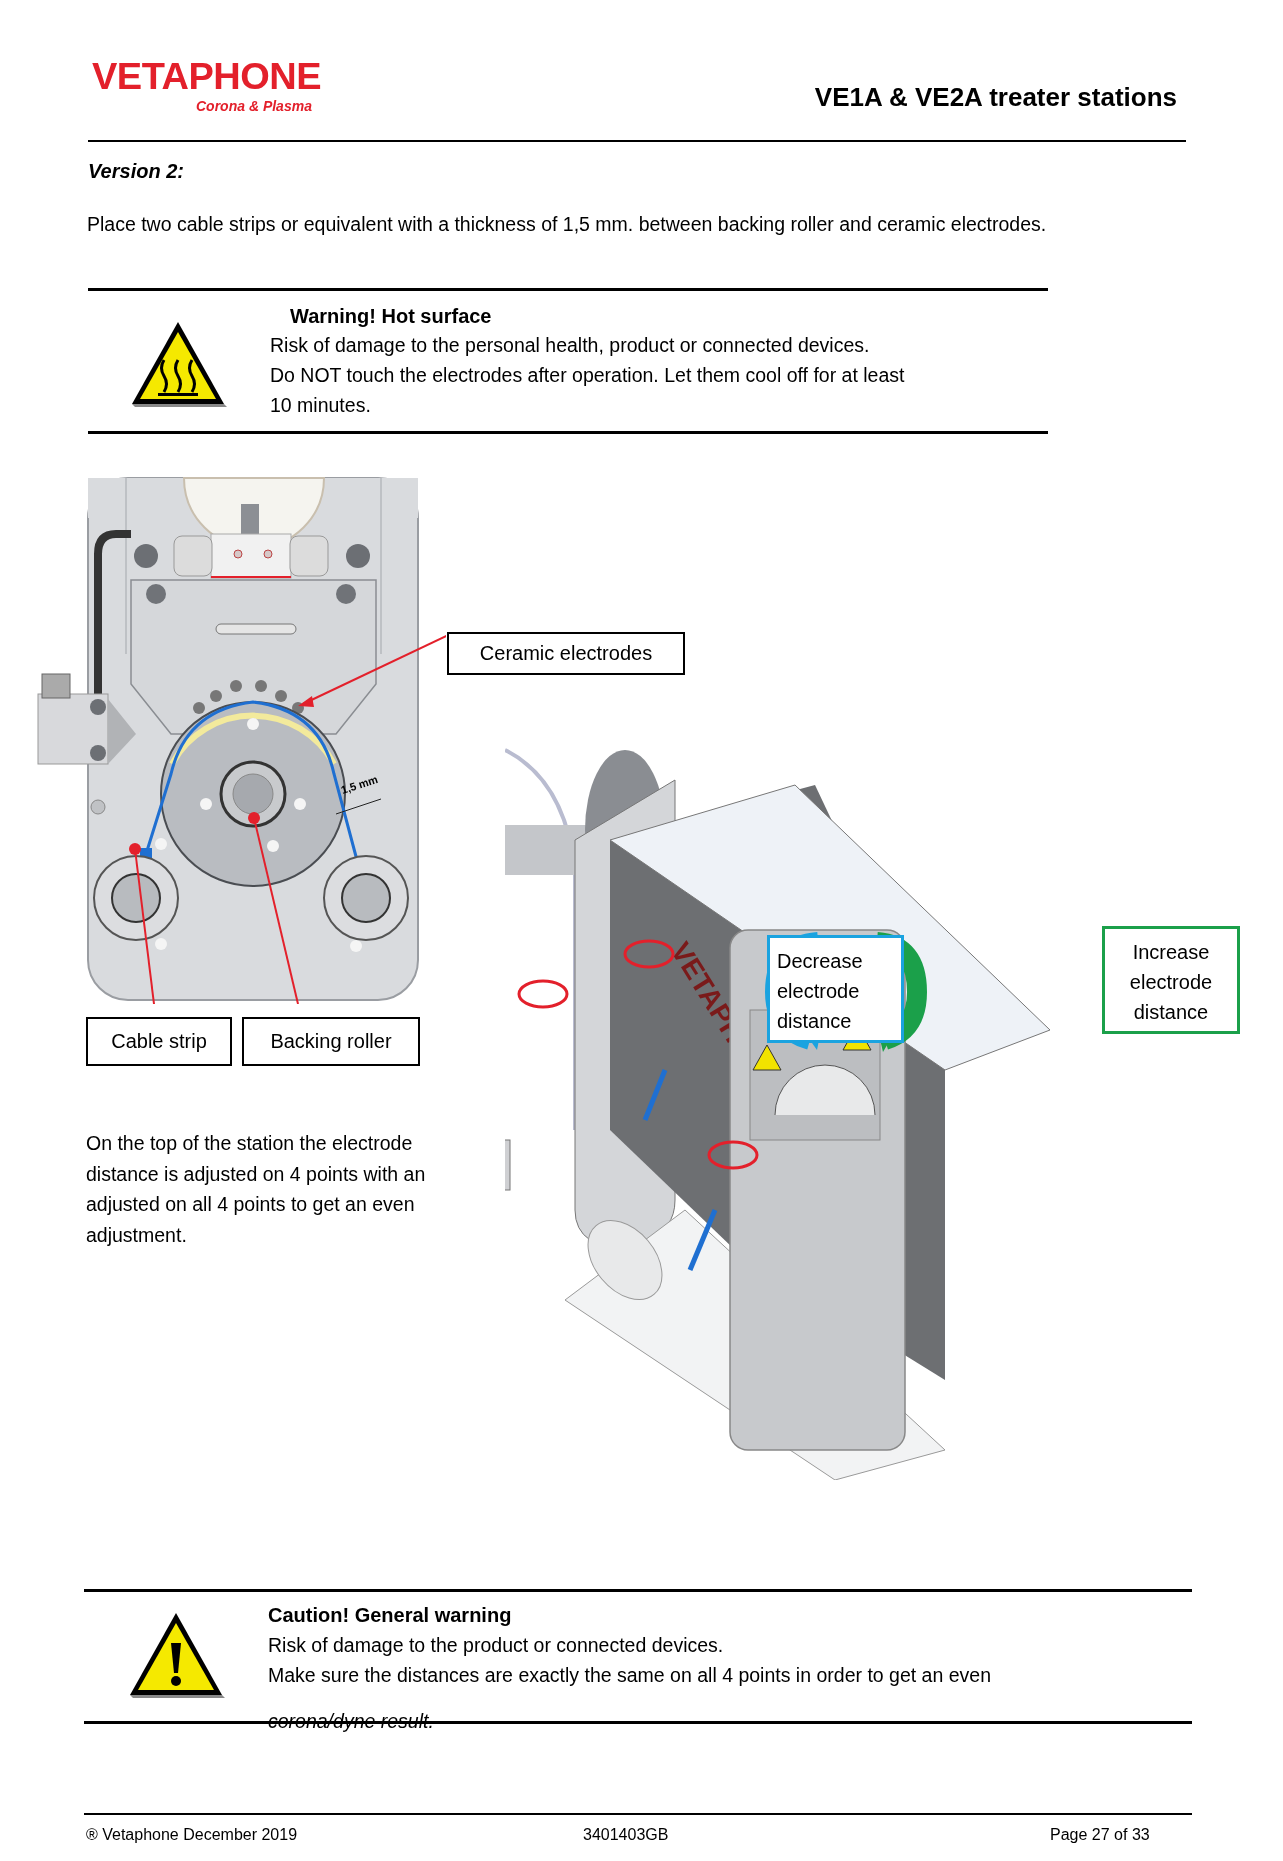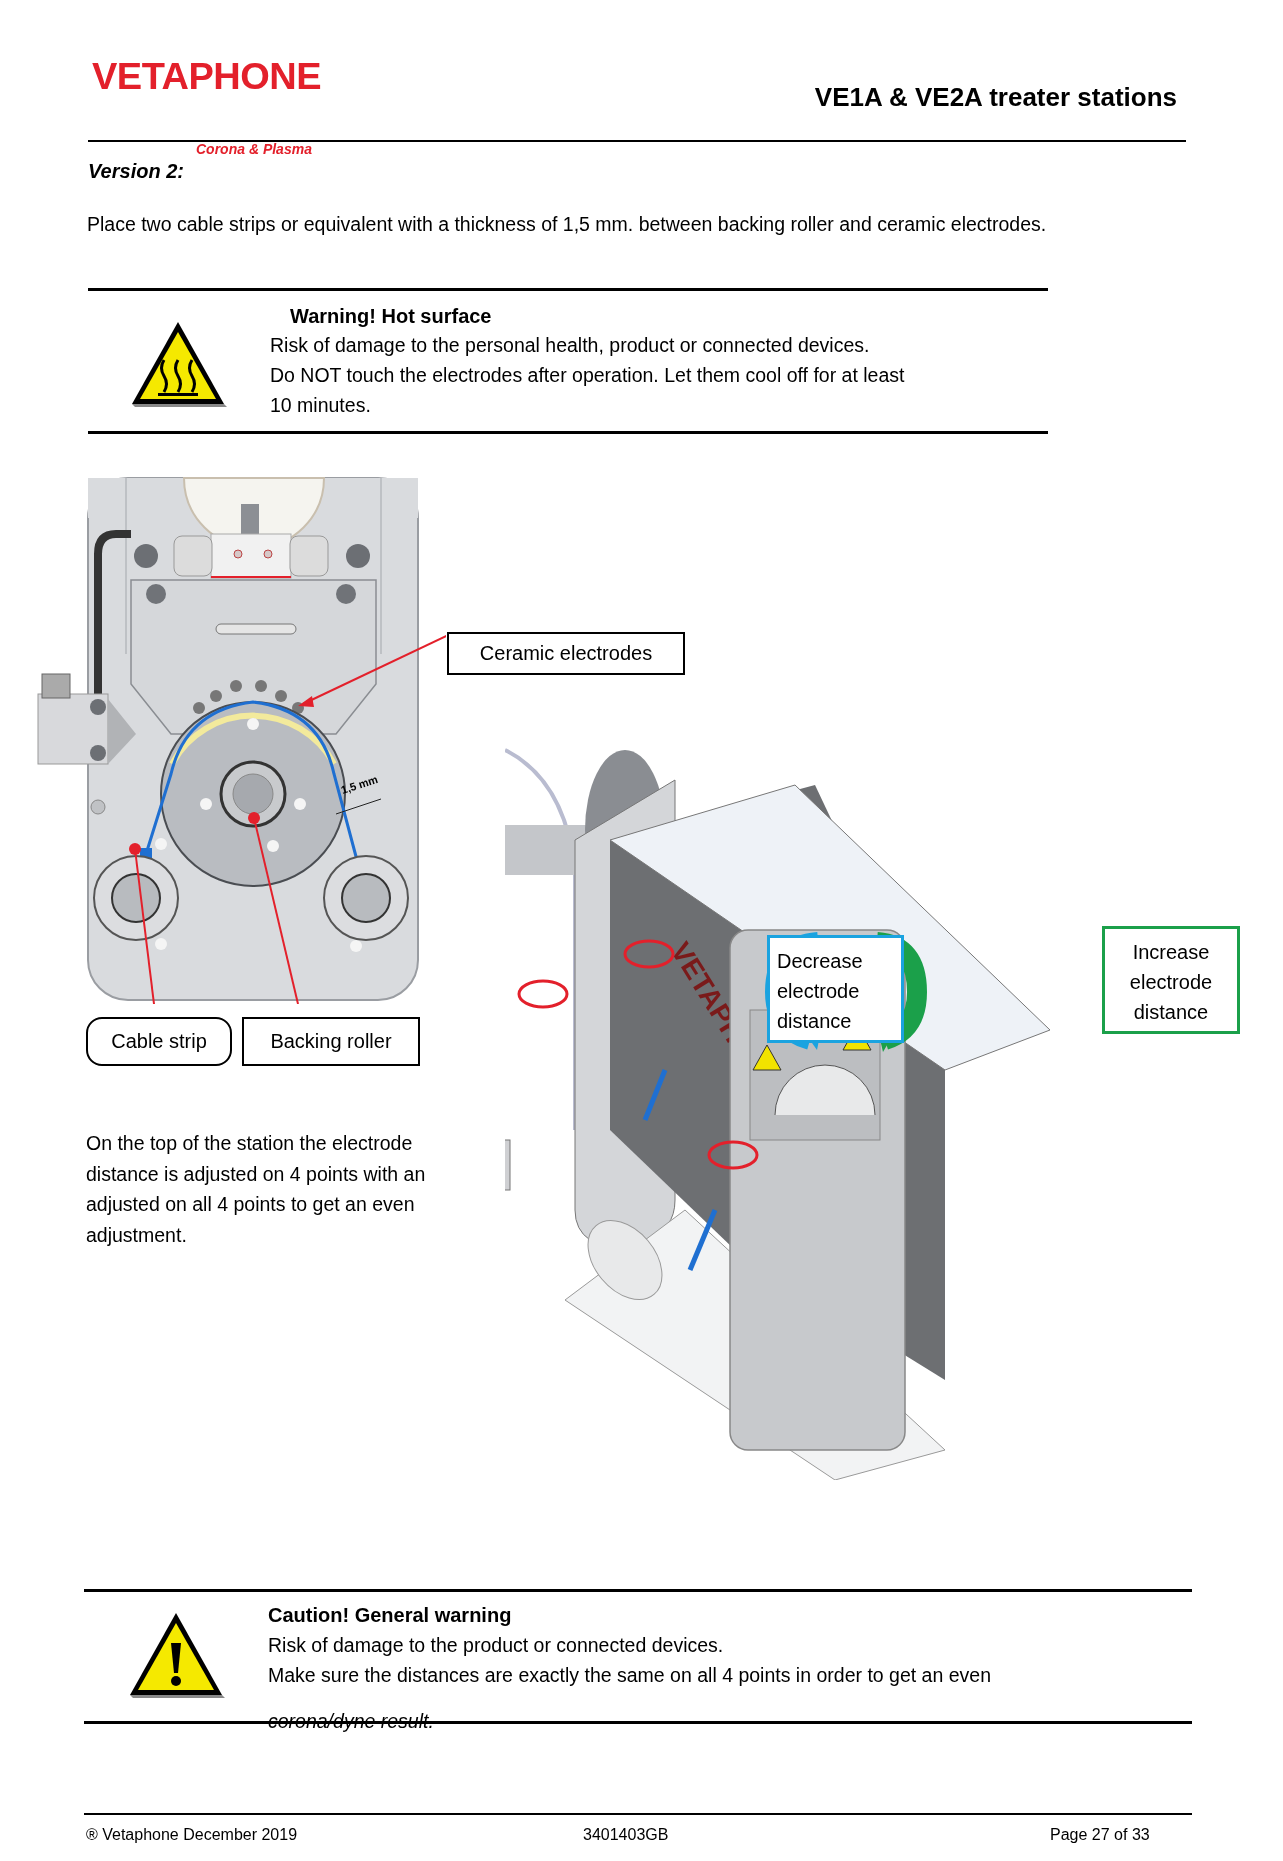--- a/index.html
+++ b/index.html
@@ -3,21 +3,21 @@
 <meta charset="utf-8">
 <style>
   html, body { margin: 0; padding: 0; background: #ffffff; }
   body { width: 1283px; height: 1861px; position: relative; overflow: hidden;
          font-family: "Liberation Sans", sans-serif; color: #000; }
   .abs { position: absolute; }
 
   
   .logo-main { left: 92px; top: 56px; font-family: "Liberation Sans", sans-serif; font-weight: 900;
                font-size: 38px; color: #e3202b; letter-spacing: -0.5px; transform: scaleY(0.95); }
-  .logo-sub { left: 196px; top: 98px; font-weight: 700; font-style: italic; font-size: 14px; color: #e3202b; margin-top: 43px; }
+  .logo-sub { left: 196px; top: 98px; font-weight: 700; font-style: italic; font-size: 14px; color: #e3202b; }
   .header-title { right: 106px; top: 82px; font-weight: 700; font-size: 26px; }
   .header-rule { left: 88px; top: 140px; width: 1098px; height: 2px; background: #000; }
 
   .version { left: 88px; top: 160px; font-weight: 700; font-style: italic; font-size: 20px; }
   .intro { left: 87px; top: 211px; width: 1060px; font-size: 19.5px; line-height: 27px; }
 
   
   .warn-rule { background: #000; height: 3px; }
   .warn-title { font-weight: 700; font-size: 20px; }
   .warn-line { font-size: 19.5px; }
@@ -135,21 +135,21 @@
     <line x1="440" y1="148" x2="267" y2="230" stroke="#e3202b" stroke-width="2"></line>
     <polygon points="262,232 276,222 278,233" fill="#e3202b"></polygon>
     <circle cx="99" cy="375" r="6" fill="#e3202b"></circle>
     <line x1="99" y1="375" x2="118" y2="530" stroke="#e3202b" stroke-width="2"></line>
     <circle cx="218" cy="344" r="6" fill="#e3202b"></circle>
     <line x1="218" y1="344" x2="262" y2="530" stroke="#e3202b" stroke-width="2"></line>
   </svg>
 </div>
 
 <div class="abs label-box" style="left:447px;top:632px;width:238px;height:43px;">Ceramic electrodes</div>
-<div class="abs label-box" style="left:86px;top:1017px;width:146px;height:49px;border-radius:16px;">Cable strip</div>
+<div class="abs label-box" style="left:86px;top:1017px;width:146px;height:49px;">Cable strip</div>
 <div class="abs label-box" style="left:242px;top:1017px;width:178px;height:49px;">Backing roller</div>
 
 <div class="abs" style="left:505px;top:730px;width:600px;height:750px;">
   <svg width="600" height="750" viewBox="0 0 600 750">
 
     <path d="M0,20 Q60,50 70,140 L70,400" stroke="#b9bcd0" stroke-width="4" fill="none"></path>
     <path d="M0,95 L110,95 L110,145 L0,145 Z" fill="#c4c6ca"></path>
     <ellipse cx="120" cy="100" rx="40" ry="80" fill="#8a8d92"></ellipse>
 
     <path d="M70,110 L170,50 L170,470 Q170,500 140,510 L85,510 Q70,500 70,480 Z" fill="#d4d6d9" stroke="#777"></path>

